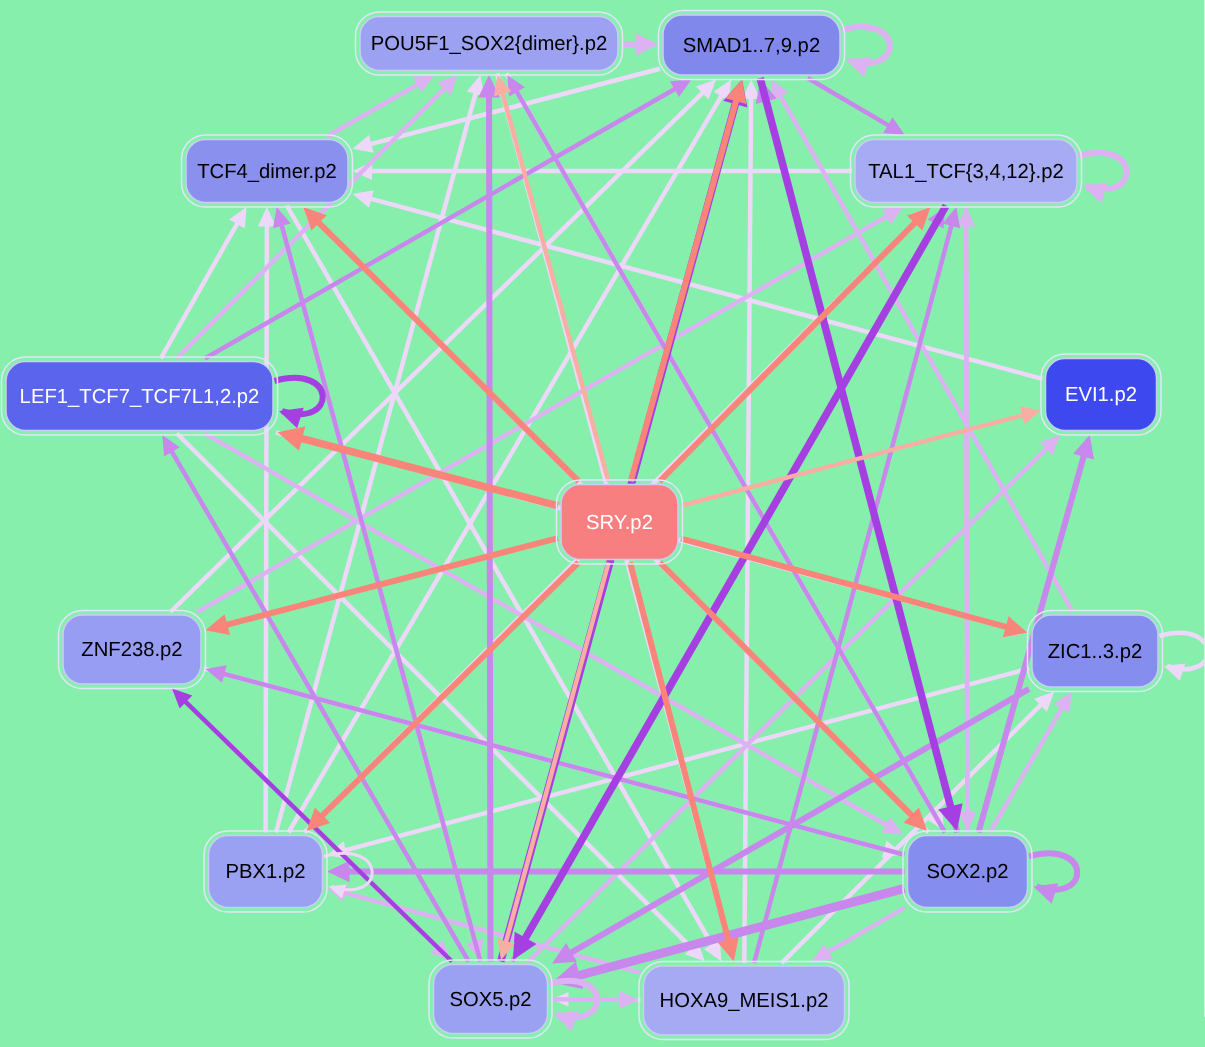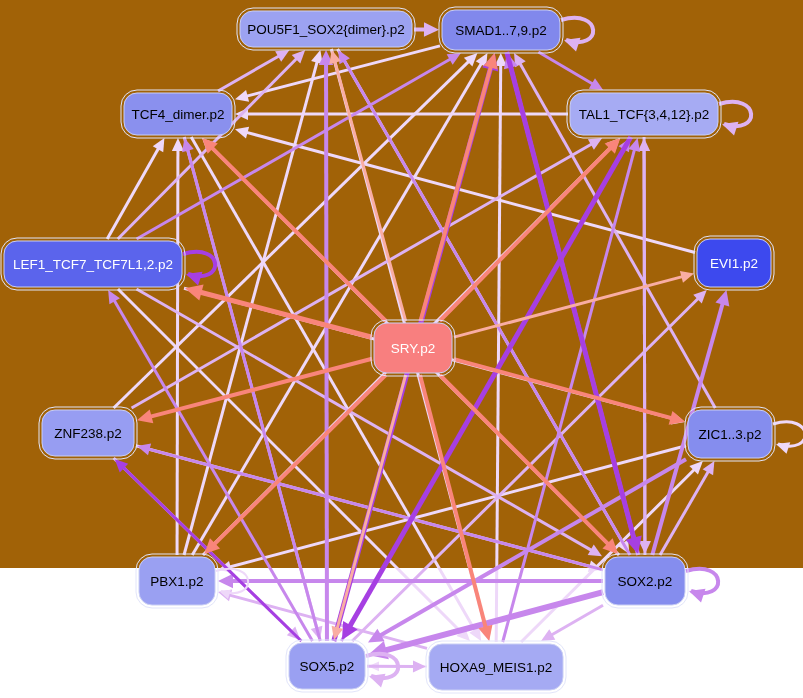--- a/index.html
+++ b/index.html
@@ -7,22 +7,22 @@
     padding: 0;
     background: #ffffff;
     width: 803px;
     height: 698px;
     overflow: hidden;
     font-family: "Liberation Sans", sans-serif;
   }
   #stage {
     position: relative;
     width: 803px;
-    height: 568px;
-    background: #a16207;
+    height: 698px;
+    background: #86efac;
   }
   svg text {
     font-family: "Liberation Sans", "DejaVu Sans", sans-serif;
     font-size: 13.5px;
   }
 </style>
 </head>
 <body>
 
 <div id="stage">

